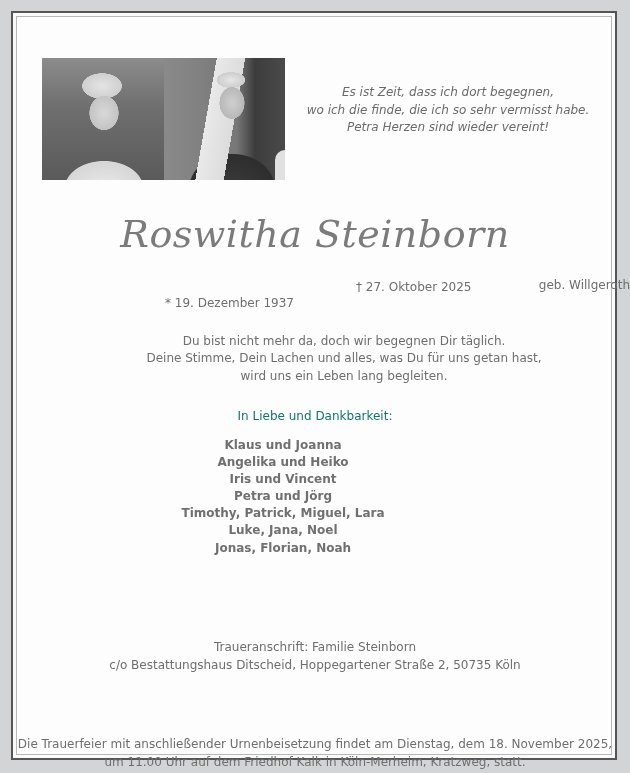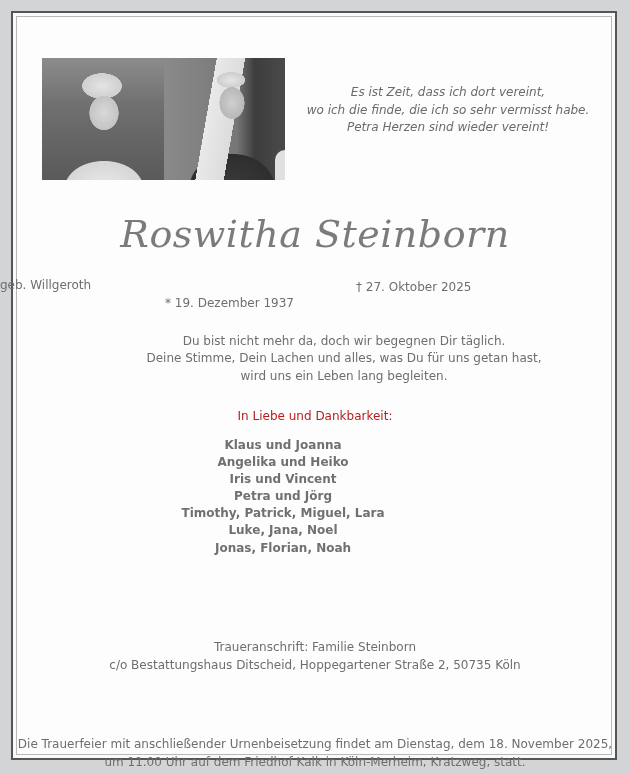--- a/index.html
+++ b/index.html
@@ -103,21 +103,21 @@
     font-weight: normal;
     font-size: 38px;
     letter-spacing: 0.5px;
     color: #7b7b7b;
   }
   .maiden {
     position: absolute;
     left: 0;
     width: 630px;
     top: 278px;
-    text-align: left;
+    text-align: right;
     font-size: 12px;
     color: #6e6e6e;
   }
   .born {
     position: absolute;
     left: 165px;
     top: 296px;
     font-size: 12px;
     color: #6e6e6e;
     white-space: nowrap;
@@ -142,21 +142,21 @@
     color: #6e6e6e;
     padding-left: 40px;
   }
   .dedication {
     position: absolute;
     left: 0;
     width: 630px;
     top: 409px;
     text-align: center;
     font-size: 12px;
-    color: #b91c1c;
+    color: #0f766e;
   }
   .mourners {
     position: absolute;
     left: 0;
     width: 566px;
     top: 437px;
     text-align: center;
     font-size: 12px;
     font-weight: bold;
     line-height: 17.1px;
@@ -192,21 +192,21 @@
 <div class="frame-outer">
   <div class="frame-inner"></div>
 </div>
 
 <div class="photo" title="Grayscale photo of a smiling woman with short light hair (left) and a smiling man with gray hair in a dark suit and striped tie (right)">
   <div class="half left"></div>
   <div class="half right"></div>
 </div>
 
 <div class="quote">
-  <div>Es ist Zeit, dass ich dort vereint,</div>
+  <div>Es ist Zeit, dass ich dort begegnen,</div>
   <div>wo ich die finde, die ich so sehr vermisst habe.</div>
   <div>Petra Herzen sind wieder vereint!</div>
 </div>
 
 <div class="name">Roswitha Steinborn</div>
 <div class="maiden">geb. Willgeroth</div>
 <div class="born">* 19. Dezember 1937</div>
 <div class="died">† 27. Oktober 2025</div>
 
 <div class="poem">

